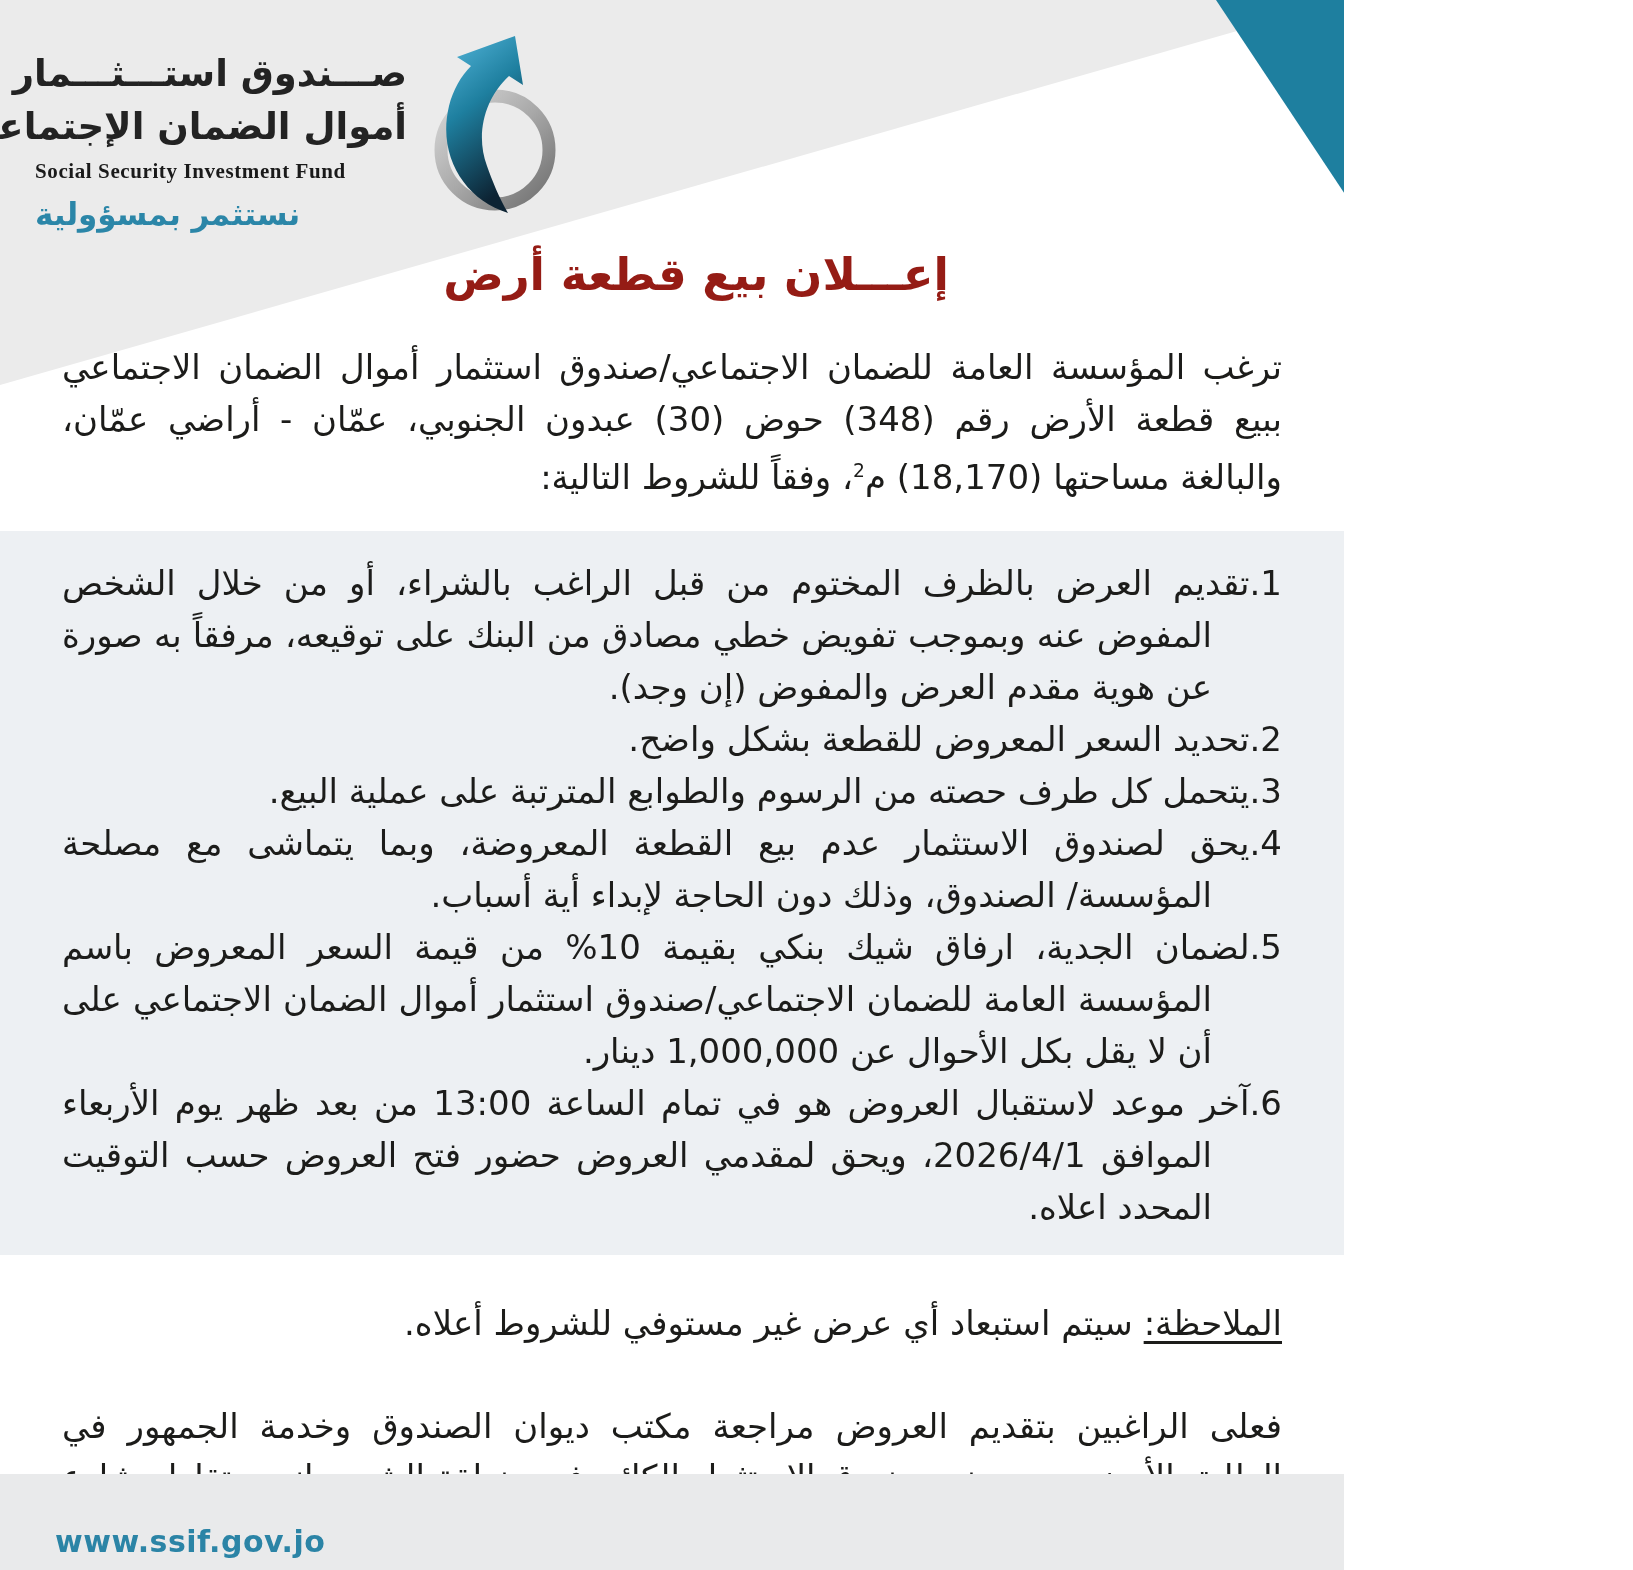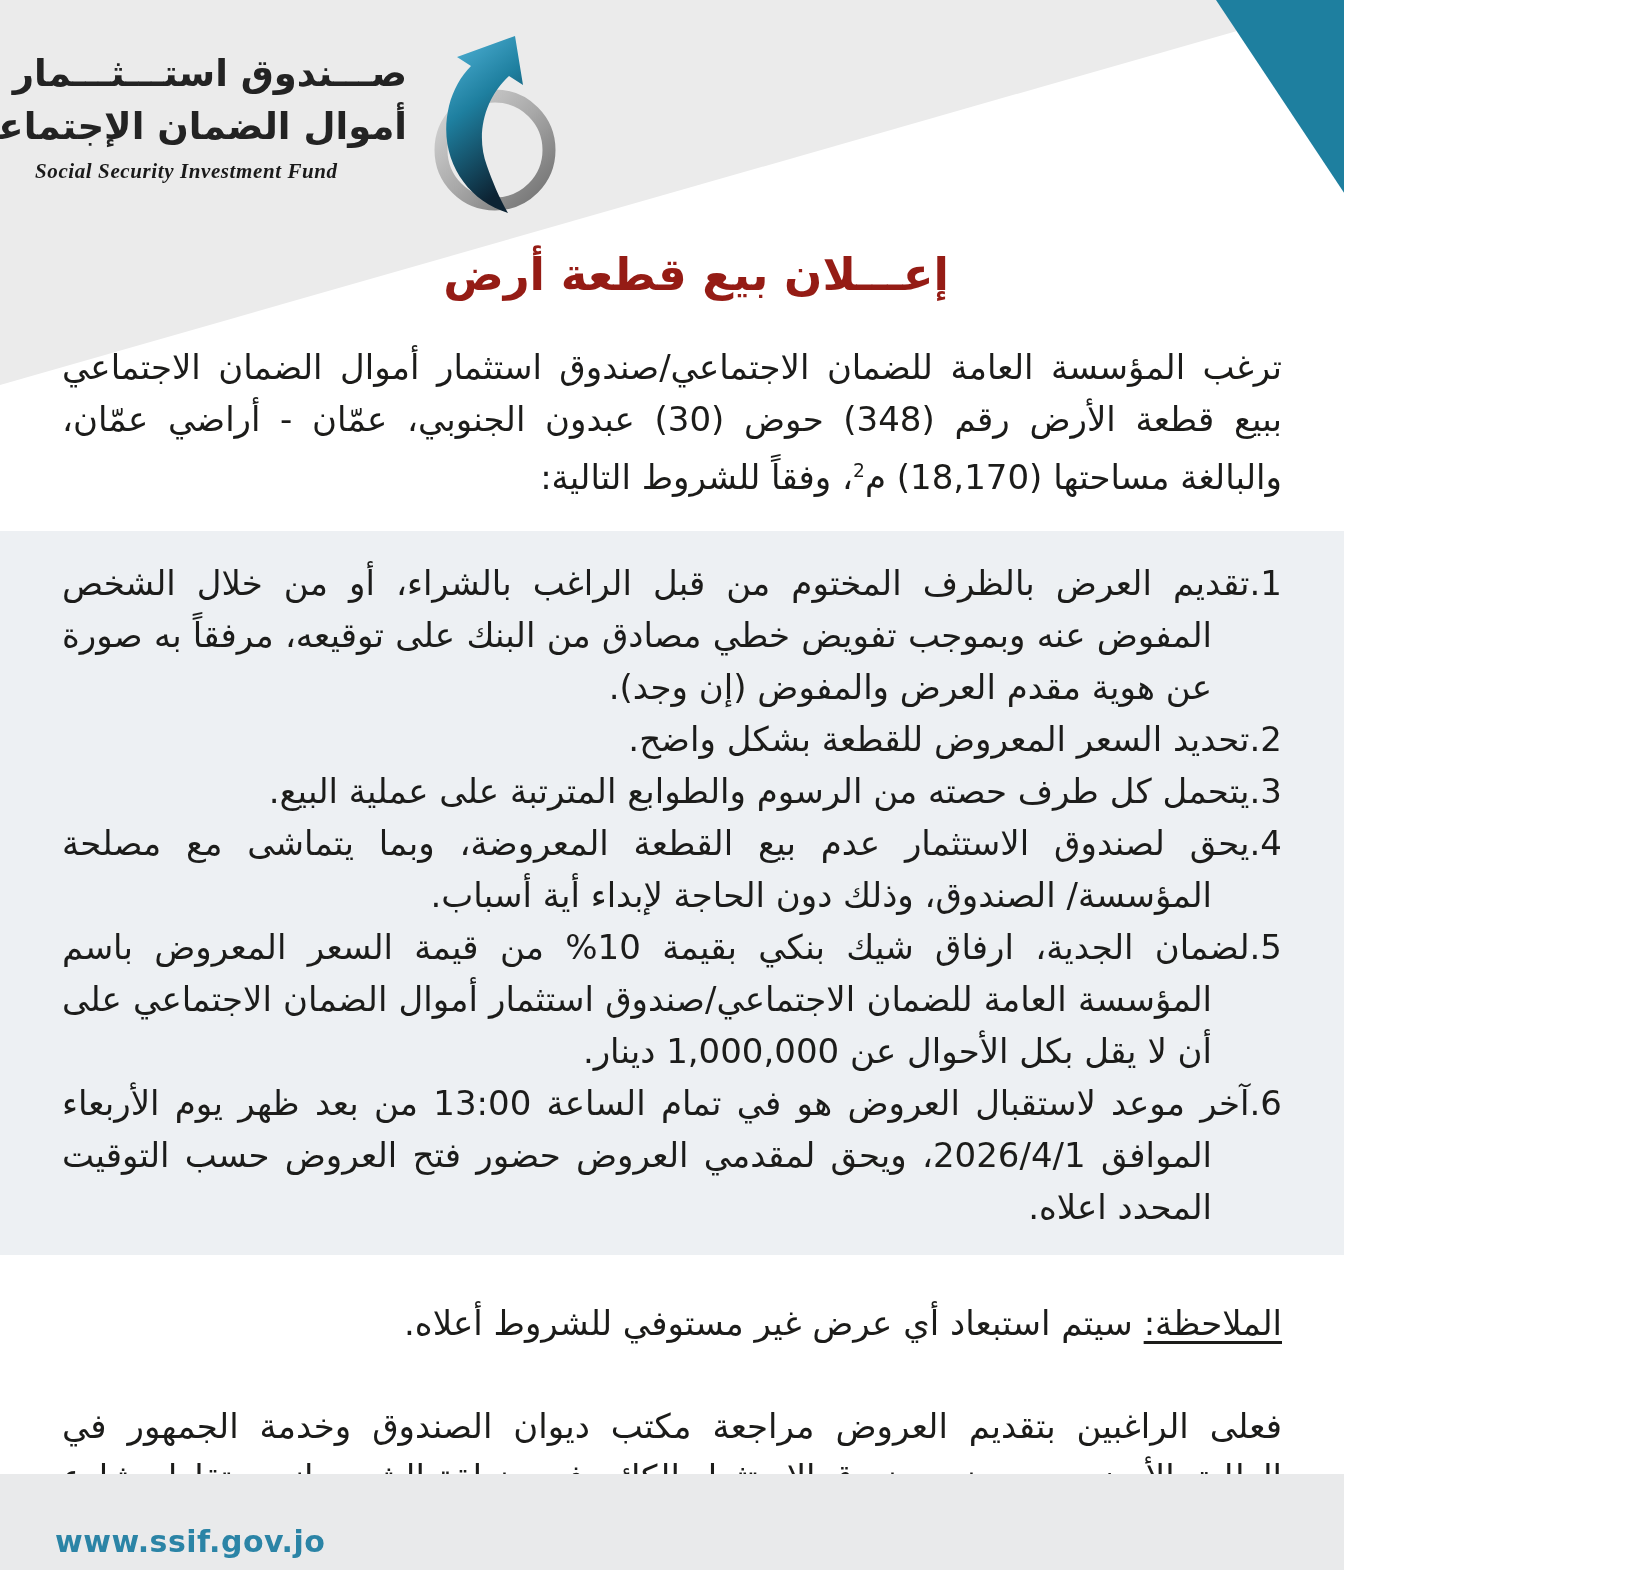--- a/index.html
+++ b/index.html
@@ -7,21 +7,21 @@
   .page{position:relative;width:1344px;height:1570px;background:#ffffff;overflow:hidden;}
 
   
   .header-shapes{position:absolute;top:0;left:0;z-index:0;}
 
   
   .logo-area{position:absolute;top:48px;left:35px;z-index:2;display:flex;flex-direction:row;align-items:flex-start;}
   .logo-text{width:372px;text-align:right;direction:rtl;}
   .logo-ar{font-size:37px;font-weight:bold;color:#232323;line-height:1.42;white-space:nowrap;}
   .logo-en{direction:ltr;text-align:left;font-family:"Liberation Serif",serif;font-weight:bold;
-           font-size:21px;letter-spacing:0.6px;color:#1a1a1a;margin-top:6px;white-space:nowrap;font-style:italic;}
+           font-size:21px;letter-spacing:0.6px;color:#1a1a1a;margin-top:6px;white-space:nowrap;}
   .logo-tagline{text-align:left;font-size:31px;font-weight:bold;color:#2b86a8;margin-top:12px;}
   .logo-icon{margin-left:6px;margin-top:-20px;}
 
   
   .title{position:relative;z-index:1;margin-top:248px;text-align:center;direction:rtl;
          color:#951c15;font-size:45px;font-weight:bold;padding-left:48px;}
 
   
   .body-text{position:relative;z-index:1;direction:rtl;color:#1c1c1a;font-size:34px;line-height:52px;}
   .intro{margin:40px 62px 0 62px;text-align:justify;}
@@ -47,20 +47,21 @@
   <svg class="header-shapes" width="1633" height="420" viewBox="0 0 1633 420">
     <polygon points="0,0 1345,0 0,385" fill="#ebebeb"></polygon>
     <polygon points="1216,0 1633,0 1633,152 1376,241" fill="#1e7f9f"></polygon>
   </svg>
 
   <div class="logo-area">
     <div class="logo-text">
       <div class="logo-ar">صـــندوق استـــثـــمار</div>
       <div class="logo-ar">أموال الضمان الإجتماعي</div>
       <div class="logo-en">Social Security Investment Fund</div>
+      <div class="logo-tagline">نستثمر بمسؤولية</div>
     </div>
     <svg class="logo-icon" width="150" height="200" viewBox="0 0 150 200">
       <defs>
         <linearGradient id="ringGrad" x1="0" y1="0" x2="1" y2="1">
           <stop offset="0" stop-color="#d9d9d9"></stop>
           <stop offset="0.5" stop-color="#a8a8a8"></stop>
           <stop offset="1" stop-color="#6e6e6e"></stop>
         </linearGradient>
         <linearGradient id="arrowGrad" x1="0" y1="0" x2="0.35" y2="1">
           <stop offset="0" stop-color="#55b7dc"></stop>

